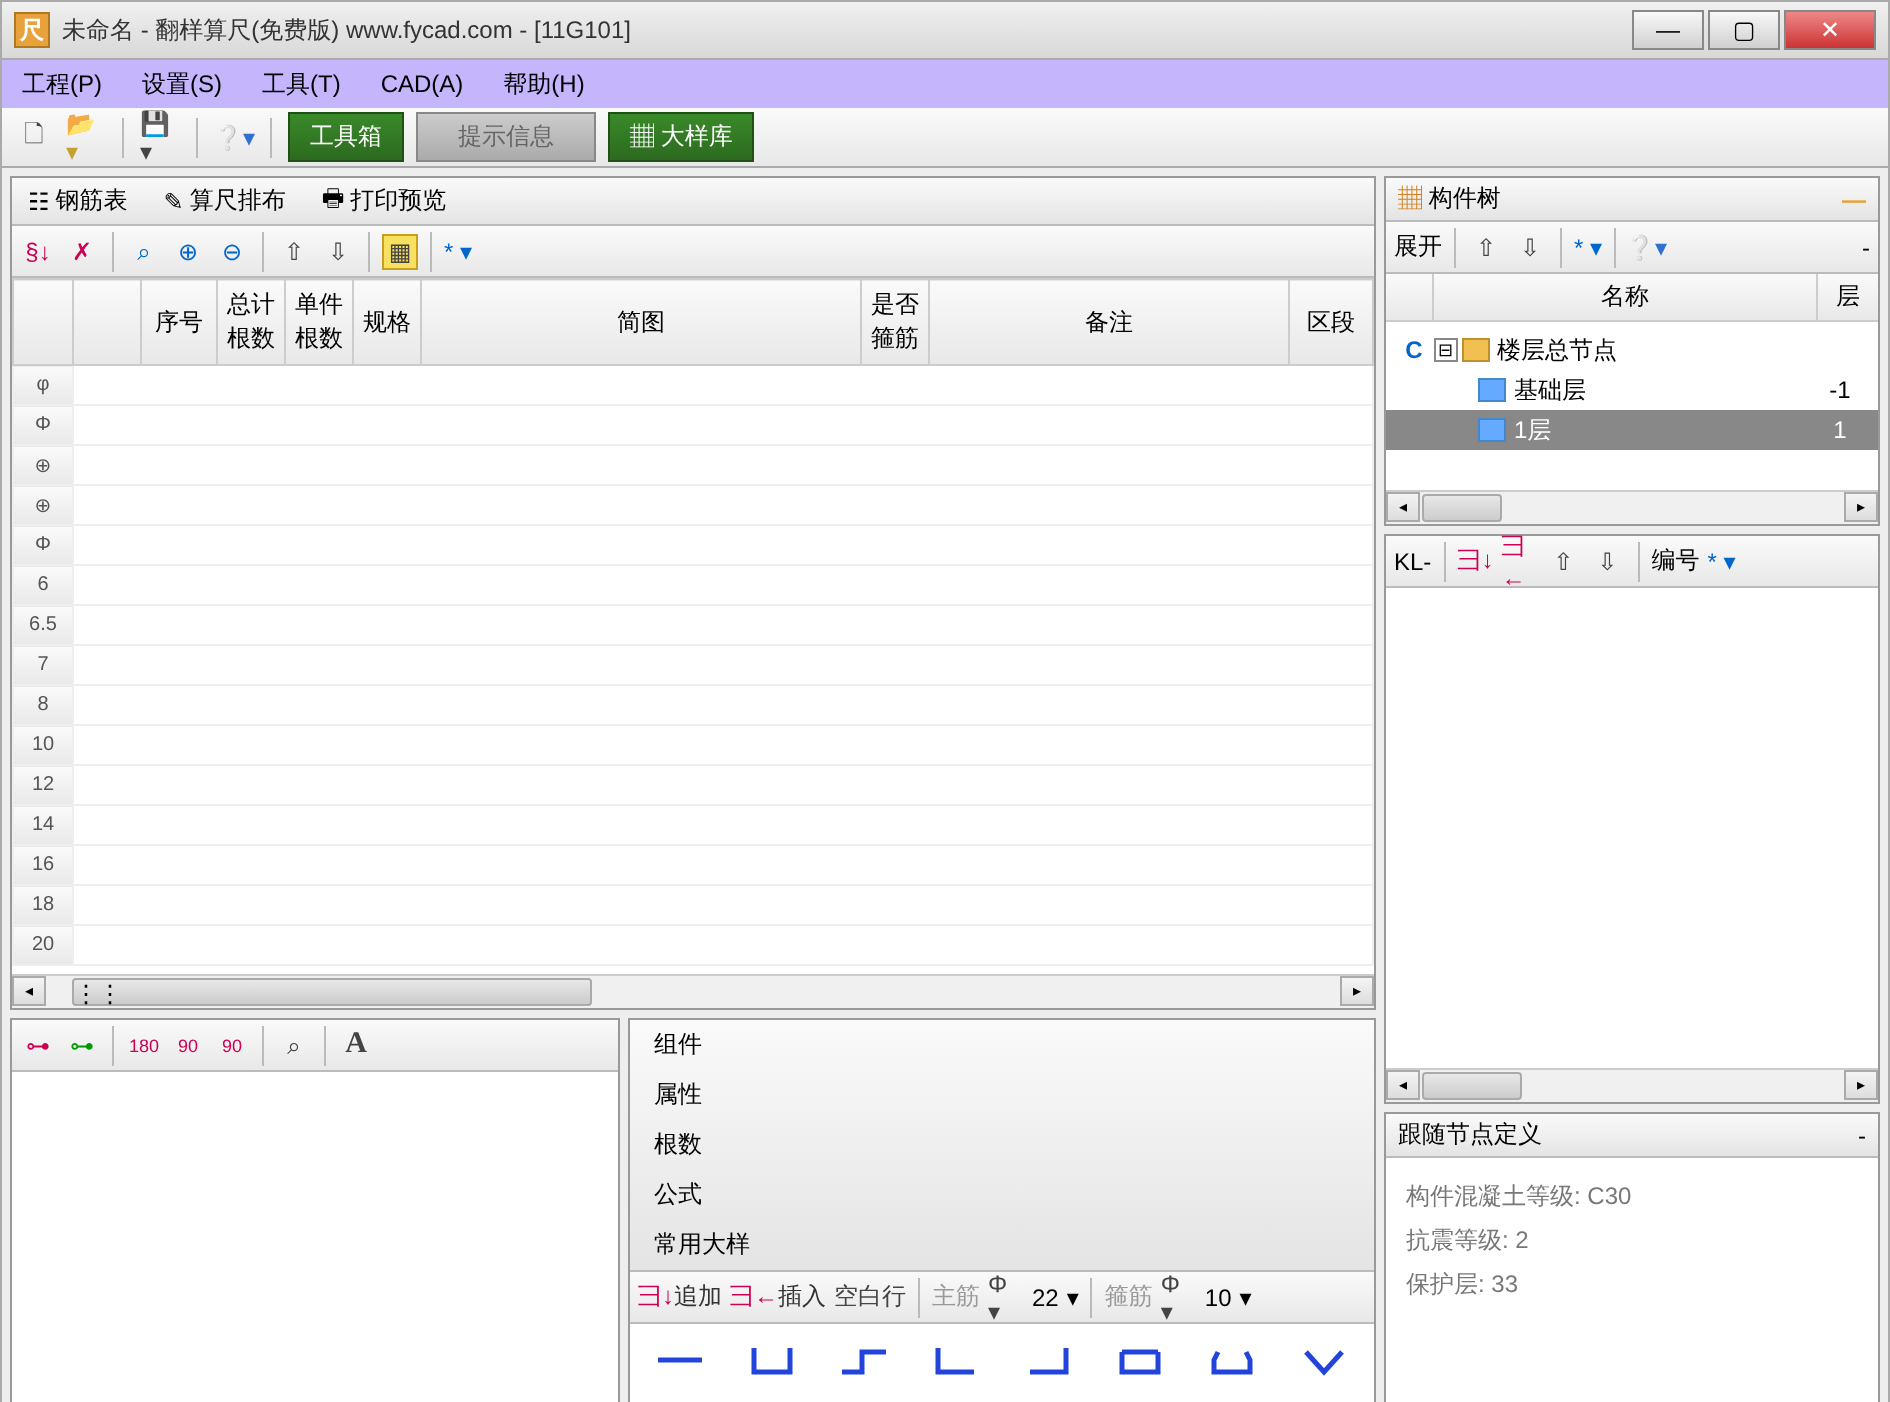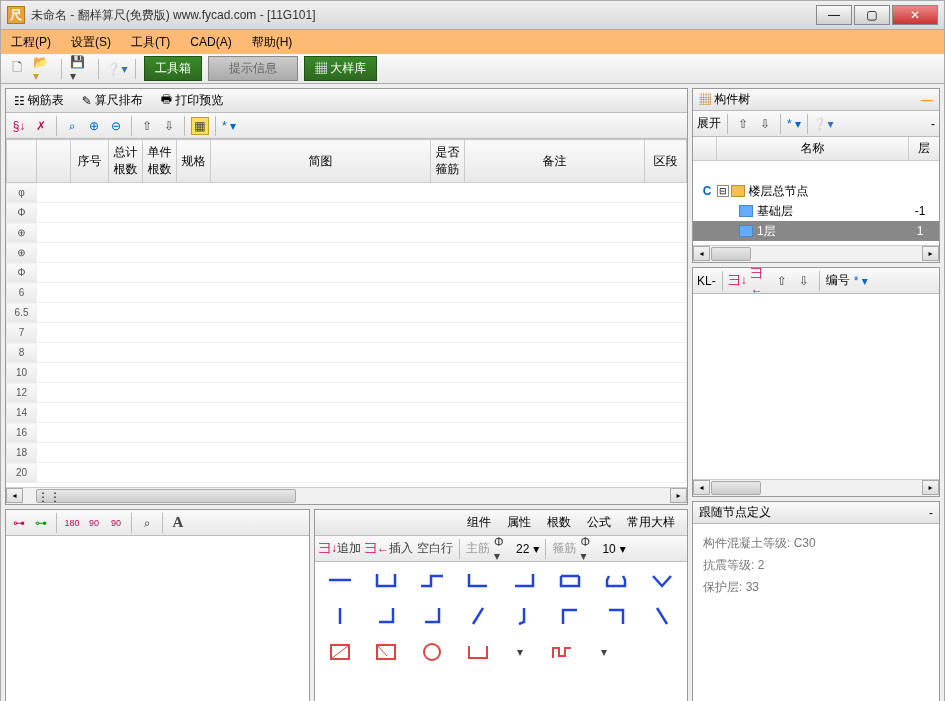--- a/index.html
+++ b/index.html
@@ -5,56 +5,56 @@
 * { box-sizing: border-box; margin: 0; padding: 0; font-family: "Microsoft YaHei", "SimSun", sans-serif; font-size: 12px; }
 body { background: #fff; width: 945px; height: 701px; position: relative; overflow: hidden; }
 
 .titlebar { height: 30px; background: linear-gradient(#f0f0f0,#d8d8d8); border: 1px solid #aaa; display: flex; align-items: center; padding: 0 6px; }
 .titlebar .app-icon { width: 18px; height: 18px; background: #e8a23c; border: 1px solid #b07820; margin-right: 6px; display: flex; align-items: center; justify-content: center; color: #fff; font-weight: bold; }
 .titlebar .title { flex: 1; color: #333; }
 .win-btns { display: flex; gap: 2px; }
 .win-btn { width: 36px; height: 20px; background: linear-gradient(#f8f8f8,#d0d0d0); border: 1px solid #888; display: flex; align-items: center; justify-content: center; }
 .win-btn.close { background: linear-gradient(#e88,#c33); color: #fff; width: 46px; }
 
-.menubar { height: 24px; background: #fdba74; border-left: 1px solid #aaa; border-right: 1px solid #aaa; display: flex; align-items: center; padding: 0 4px; gap: 8px; }
+.menubar { height: 24px; background: #c4b5fd; border-left: 1px solid #aaa; border-right: 1px solid #aaa; display: flex; align-items: center; padding: 0 4px; gap: 8px; }
 .menubar span { padding: 2px 6px; }
 
 .toolbar1 { height: 30px; background: linear-gradient(#fafafa,#e8e8e8); border: 1px solid #aaa; border-top: none; display: flex; align-items: center; padding: 0 6px; gap: 6px; }
 .tbicon { width: 20px; height: 20px; display: flex; align-items: center; justify-content: center; color: #444; }
 .sep { width: 1px; height: 20px; background: #bbb; margin: 0 2px; }
 .btn-green { background: linear-gradient(#3a8a2a,#2c6a1f); color: #fff; padding: 3px 10px; border: 1px solid #1f5015; }
 .btn-gray { background: linear-gradient(#ccc,#aaa); color: #666; padding: 3px 20px; border: 1px solid #888; }
 
 .main { display: flex; height: 640px; border-left: 1px solid #aaa; border-right: 1px solid #aaa; border-bottom: 1px solid #aaa; background: #eee; padding: 4px; gap: 4px; }
 
 .left-col { flex: 1; display: flex; flex-direction: column; gap: 4px; }
 .right-col { width: 255px; display: flex; flex-direction: column; gap: 4px; }
 
 .panel { background: #fff; border: 1px solid #999; display: flex; flex-direction: column; }
 .panel-tabs { height: 24px; background: linear-gradient(#fafafa,#e4e4e4); border-bottom: 1px solid #bbb; display: flex; align-items: center; padding: 0 4px; gap: 10px; }
 .panel-tabs .tab { display: flex; align-items: center; gap: 3px; padding: 2px 4px; }
 .panel-tb { height: 26px; background: linear-gradient(#fafafa,#e8e8e8); border-bottom: 1px solid #bbb; display: flex; align-items: center; padding: 0 4px; gap: 4px; }
 .mini-icon { width: 18px; height: 18px; display: flex; align-items: center; justify-content: center; color: #444; cursor: default; }
 
-.grid { flex: 1; overflow: hidden; position: relative; gap: 16px; }
+.grid { flex: 1; overflow: hidden; position: relative; }
 .grid table { border-collapse: collapse; width: 100%; }
 .grid th { background: linear-gradient(#fafafa,#e8e8e8); border: 1px solid #ccc; font-weight: normal; padding: 4px 2px; text-align: center; }
 .grid td { border: 1px solid #eee; padding: 2px; text-align: center; height: 20px; }
 
 .rowhead { width: 30px; background: linear-gradient(#fafafa,#e8e8e8); border: 1px solid #ccc; text-align: center; font-size: 10px; color: #555; }
 
 .hscroll { height: 17px; background: #f0f0f0; border-top: 1px solid #ccc; position: relative; }
 .hscroll .thumb { position: absolute; left: 30px; width: 260px; top: 1px; height: 14px; background: linear-gradient(#e8e8e8,#ccc); border: 1px solid #aaa; border-radius: 2px; }
 .hscroll .arr { position: absolute; width: 17px; height: 15px; top: 0; background: linear-gradient(#f4f4f4,#ddd); border: 1px solid #aaa; display: flex; align-items: center; justify-content: center; font-size: 8px; }
 
 .bottom-row { display: flex; gap: 4px; height: 210px; }
 .bottom-left { width: 305px; }
 .bottom-right { flex: 1; }
 
-.right-tabs { display: flex; justify-content: flex-end; gap: 4px; padding: 2px 6px; background: linear-gradient(#fafafa,#e4e4e4); border-bottom: 1px solid #bbb; }
+.right-tabs { display: flex; justify-content: flex-end; gap: 4px; padding: 2px 6px; background: linear-gradient(#fafafa,#e4e4e4); border-bottom: 1px solid #bbb; flex-direction: column; }
 .right-tabs span { padding: 2px 6px; }
 
 .shape-row { display: flex; gap: 20px; padding: 8px 12px; align-items: center; }
 .shape { width: 26px; height: 20px; }
 
 .panel-hdr { height: 22px; background: linear-gradient(#fafafa,#e4e4e4); border-bottom: 1px solid #bbb; display: flex; align-items: center; padding: 0 6px; justify-content: space-between; }
 .panel-hdr .collapse { color: #e8a030; font-weight: bold; }
 
 .tree { padding: 4px 0; }
 .tree-row { display: flex; align-items: center; height: 20px; padding: 0 4px; }
@@ -380,21 +380,21 @@
             </div>
           </div>
       </div>
       <div class="hscroll">
         <div class="arr" style="left:0">◂</div>
         <div class="thumb" style="left:18px;width:40px"></div>
         <div class="arr" style="right:0">▸</div>
       </div>
     </div>
 
-    <div class="panel" style="height:230px">
+    <div class="panel" style="height:285px">
       <div class="panel-tb">
         <span>KL-</span>
         <span class="sep"></span>
         <span class="mini-icon" style="color:#c05">彐↓</span>
         <span class="mini-icon" style="color:#c05">彐←</span>
         <span class="mini-icon">⇧</span>
         <span class="mini-icon">⇩</span>
         <span class="sep"></span>
         <span>编号</span>
         <span class="mini-icon" style="color:#06c;width:auto">*  ▾</span>

